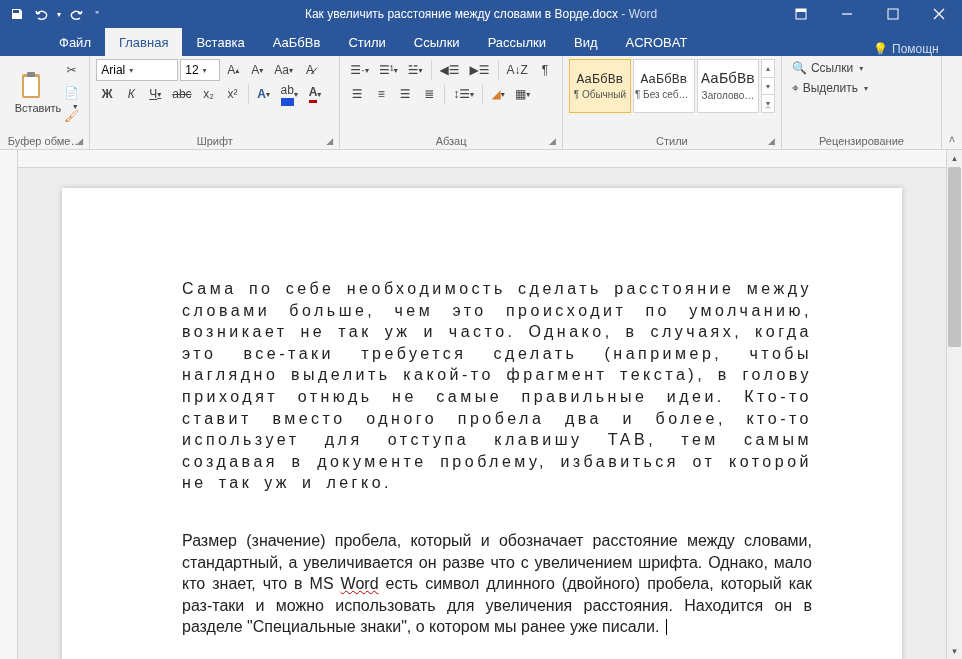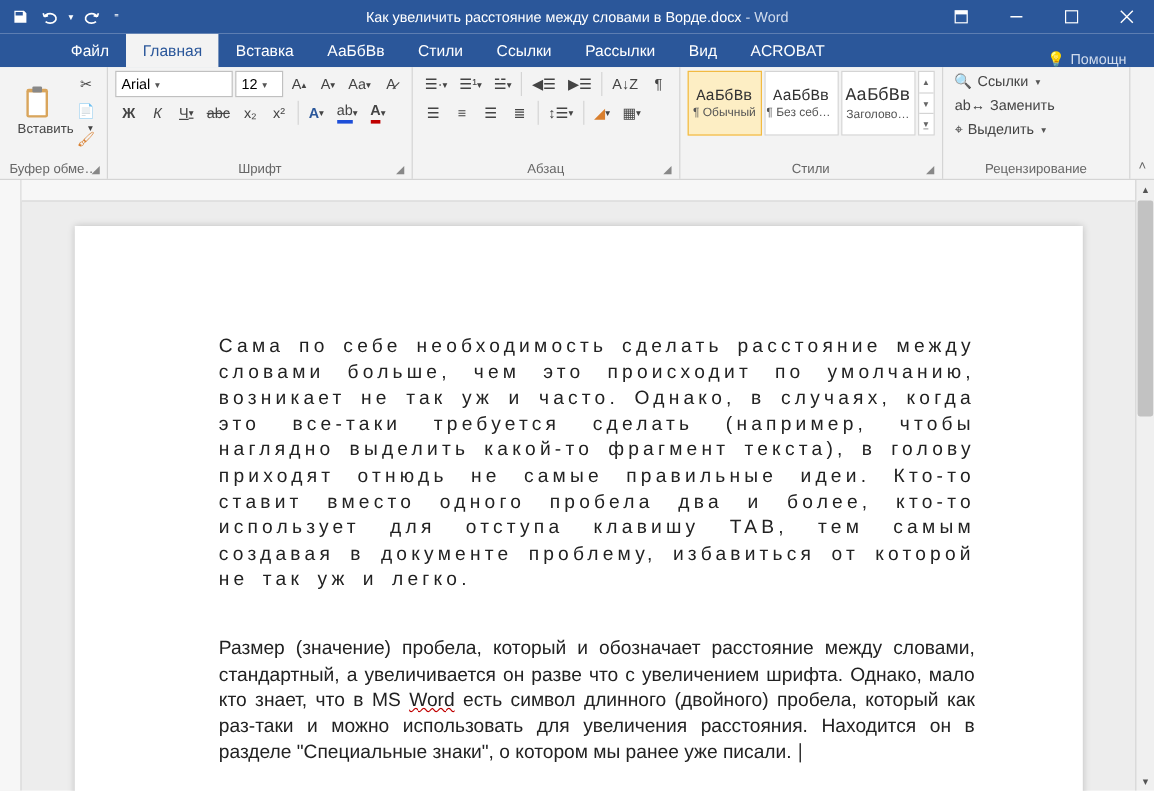--- a/index.html
+++ b/index.html
@@ -176,21 +176,21 @@
             <span style="color:#d97f2e">🖌</span>
           </div>
       </div>
     </div>
     <div class="label"><span>Буфер обме…</span><span class="launcher">◢</span></div>
   </div>
 
   <div class="group" style="min-width:250px">
     <div class="controls">
       <div class="row">
-        <div class="combo" style="width:98px">
+        <div class="combo" style="width:82px">
             <span>Arial</span>
             <span class="dd">▾</span>
           </div>
         <div class="combo" style="width:40px">
             <span>12</span>
             <span class="dd">▾</span>
           </div>
         <div class="rbtn">A<span style="font-size:8px;vertical-align:super">▴</span></div>
         <div class="rbtn">A<span style="font-size:8px;vertical-align:super">▾</span></div>
         <div class="rbtn">Aa<span style="font-size:8px">▾</span></div>
@@ -207,21 +207,21 @@
           </div>
         <div class="rbtn" style="text-decoration:line-through">abc</div>
         <div class="rbtn">x₂</div>
         <div class="rbtn">x²</div>
         <div class="sep"></div>
         <div class="rbtn">
             <span class="blue" style="font-weight:bold">A</span>
             <span style="font-size:8px">▾</span>
           </div>
         <div class="rbtn">
-            <span style="border-bottom:3px solid #1d4ed8;padding-bottom:1px">ab</span>
+            <span style="border-bottom:8px solid #1d4ed8;padding-bottom:1px">ab</span>
             <span style="font-size:8px">▾</span>
           </div>
         <div class="rbtn">
             <span style="border-bottom:3px solid #c00000;padding-bottom:1px;font-weight:bold">A</span>
             <span style="font-size:8px">▾</span>
           </div>
       </div>
     </div>
     <div class="label"><span>Шрифт</span><span class="launcher">◢</span></div>
   </div>
@@ -310,24 +310,20 @@
     </div>
     <div class="label"><span>Стили</span><span class="launcher">◢</span></div>
   </div>
 
   <div class="group" style="flex:1">
     <div class="controls">
       <div class="editlink">
           <span>🔍</span>
           <span>Ссылки</span>
           <span class="dd">▾</span>
-        </div>
-      <div class="editlink">
-          <span>ab↔</span>
-          <span>Заменить</span>
         </div>
       <div class="editlink">
           <span>⌖</span>
           <span>Выделить</span>
           <span class="dd">▾</span>
         </div>
     </div>
     <div class="label"><span>Рецензирование</span></div>
   </div>
 

